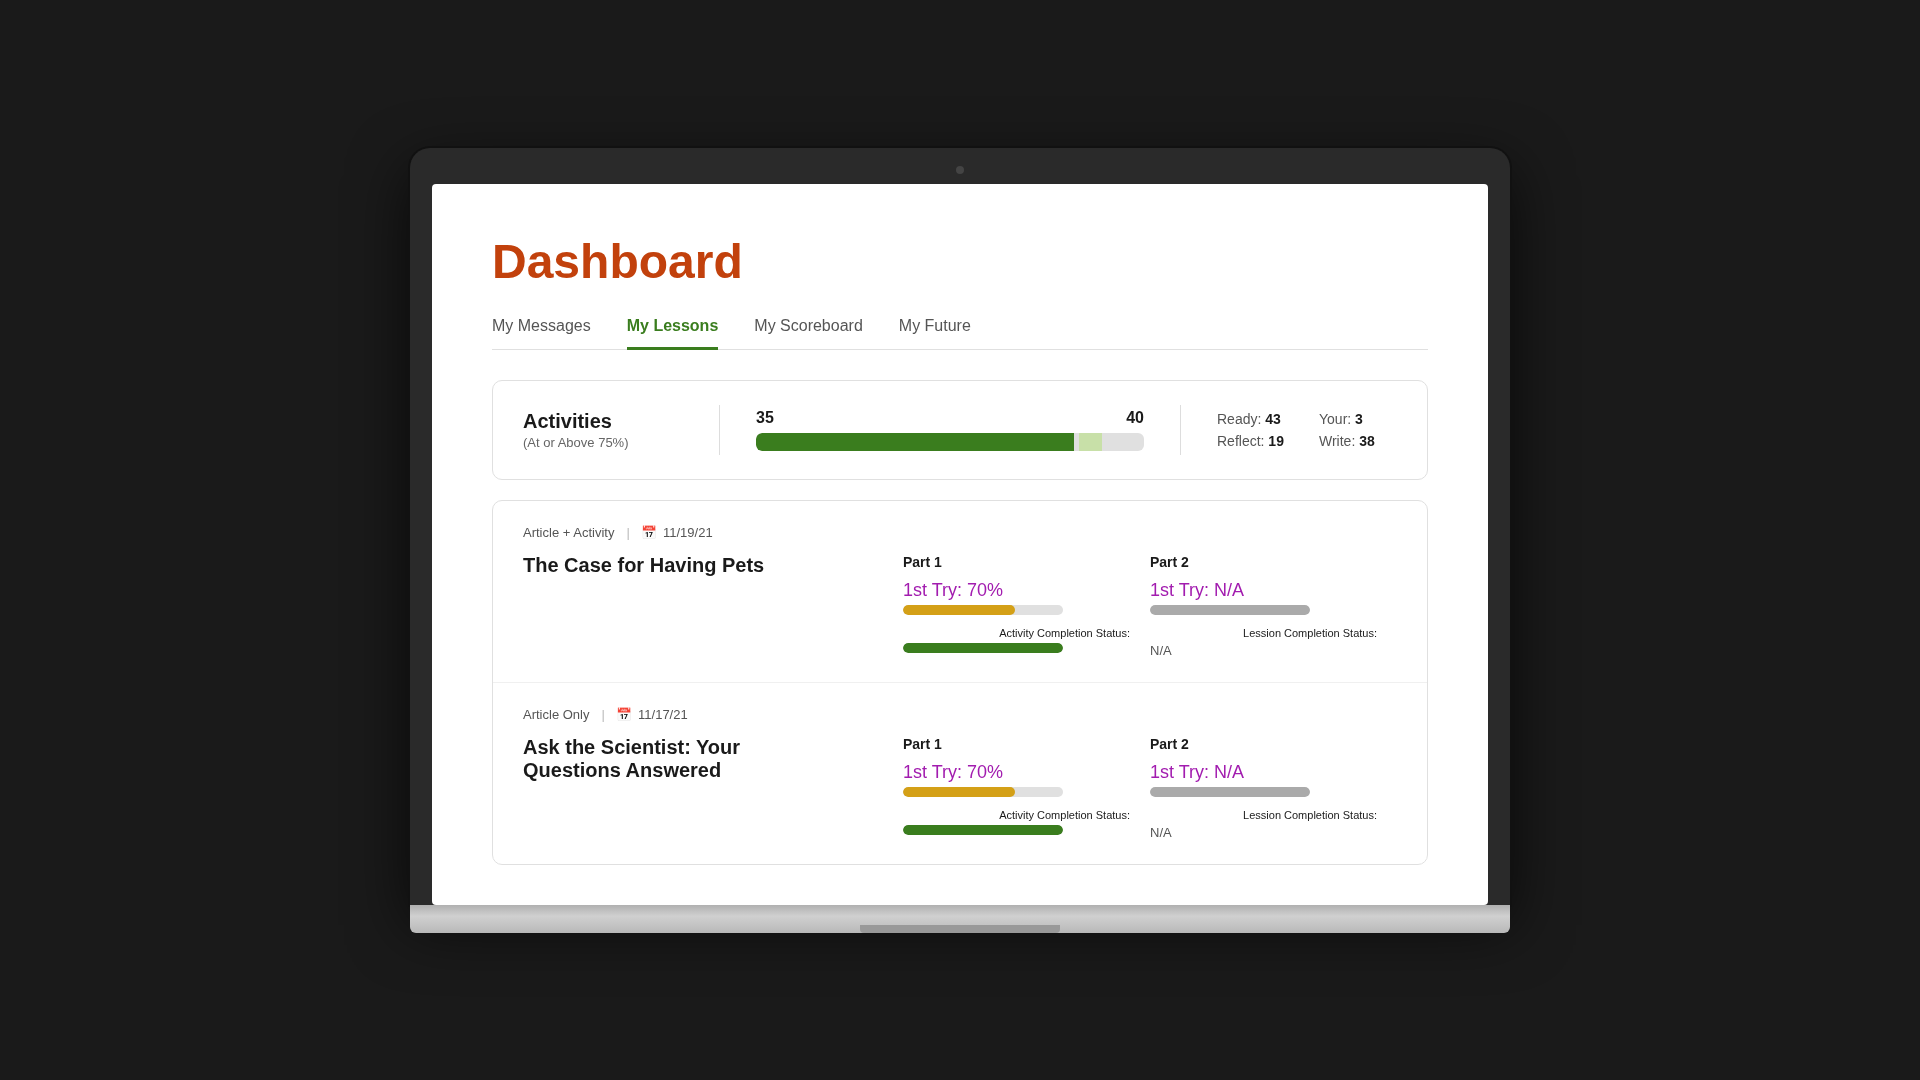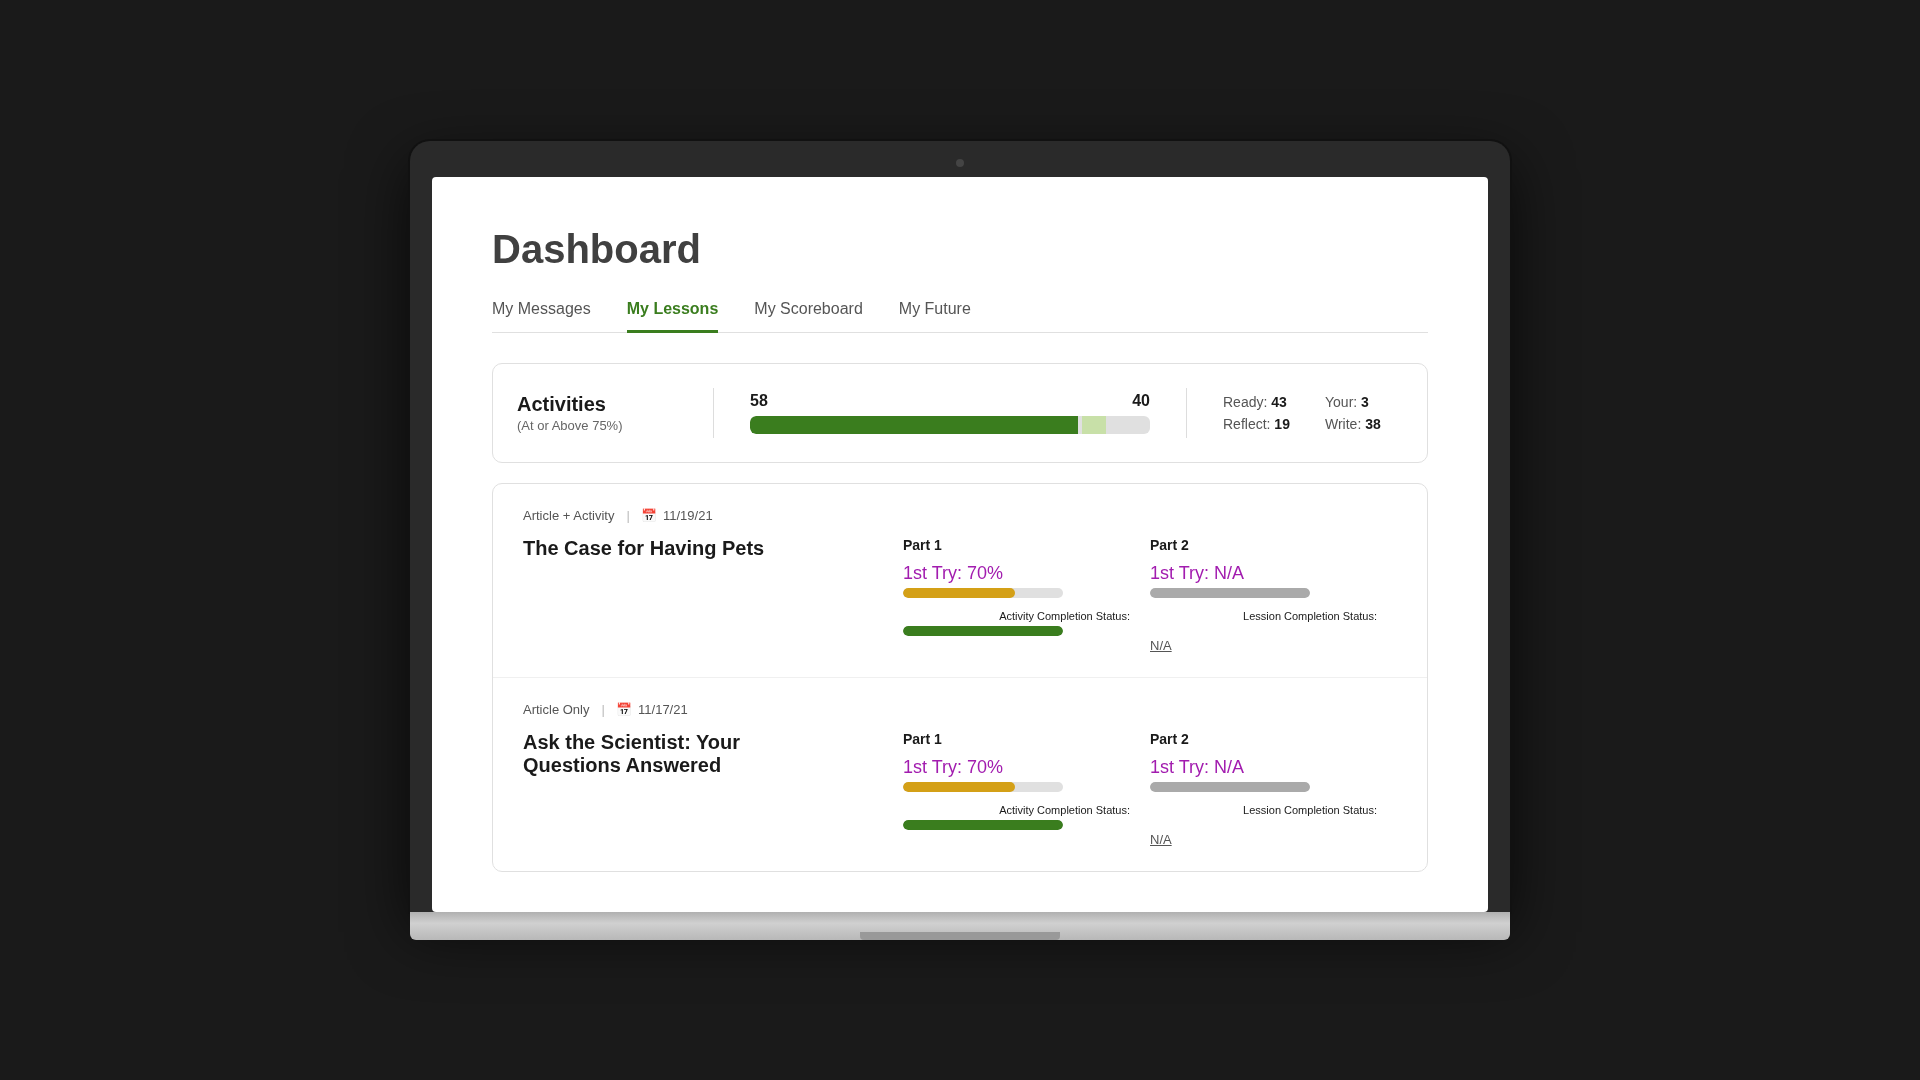--- a/index.html
+++ b/index.html
@@ -60,23 +60,23 @@
       border-radius: 0 0 4px 4px;
     }
 
     .screen-content {
       background: #ffffff;
       min-height: 660px;
       padding: 50px 60px 40px;
     }
 
     .page-title {
-      font-size: 40px;
+      font-size: 48px;
       font-weight: 700;
-      color: #404040;
+      color: #c2410c;
       margin-bottom: 28px;
     }
 
     .tabs {
       display: flex;
       gap: 36px;
       border-bottom: 1px solid #e0e0e0;
       margin-bottom: 30px;
     }
 
@@ -93,21 +93,21 @@
       color: #3a7d1e;
       font-weight: 600;
       border-bottom: 3px solid #3a7d1e;
     }
 
     
     .activities-card {
       background: #fff;
       border: 1px solid #e0e0e0;
       border-radius: 10px;
-      padding: 24px 24px;
+      padding: 24px 30px;
       display: flex;
       align-items: center;
       gap: 12px;
       margin-bottom: 20px;
     }
 
     .activities-left {
       min-width: 160px;
     }
 
@@ -303,22 +303,21 @@
 
     .completion-bar-fill-green {
       background: #3a7d1e;
       height: 100%;
       border-radius: 5px;
     }
 
     .completion-na {
       font-size: 13px;
       color: #555;
-      margin-top: 16px;
-      text-decoration: underline;
+      margin-top: 4px;
     }
   </style>
 </head>
 <body>
 
 <div class="laptop-outer">
   <div class="laptop-screen-bezel">
     <div class="laptop-camera"></div>
     <div class="laptop-screen">
       <div class="screen-content">
@@ -341,21 +340,21 @@
         </div>
 
         <div class="activities-card">
           <div class="activities-left">
             <div class="activities-label">Activities</div>
             <div class="activities-sublabel">(At or Above 75%)</div>
           </div>
           <div class="activities-divider"></div>
           <div class="activities-progress">
             <div class="progress-numbers">
-              <span>58</span>
+              <span>35</span>
               <span>40</span>
             </div>
             <div class="progress-bar-track">
               <span class="progress-bar-fill-green" style="width: 82%"></span>
               <span class="progress-bar-fill-light" style="width: 6%"></span>
             </div>
           </div>
           <div class="activities-divider2"></div>
           <div class="activities-stats">
             <div class="stat-item">

